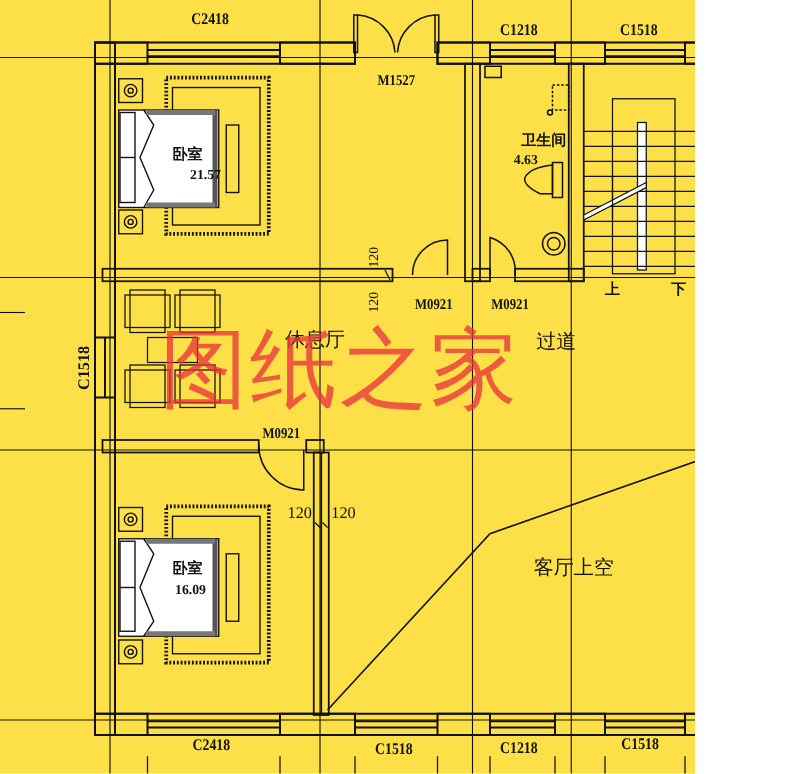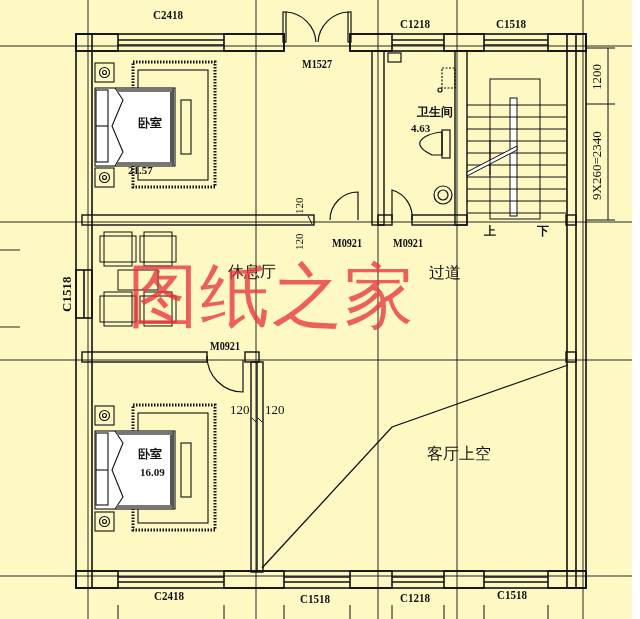--- a/index.html
+++ b/index.html
@@ -1,16 +1,16 @@
 <!DOCTYPE html>
 <html><head>
 <meta charset="utf-8">
 <style>
   html,body{margin:0;padding:0;background:#ffffff;}
-  #stage{position:relative;width:632px;height:619px;overflow:hidden;background:#fef9c3;font-family:"DejaVu Sans",sans-serif;}
+  #stage{position:relative;width:556px;height:619px;overflow:hidden;background:#fde047;font-family:"DejaVu Sans",sans-serif;}
   svg{position:absolute;left:0;top:0;}
   .lbl{position:absolute;color:#111;white-space:nowrap;line-height:1;}
   .win{font-family:"Liberation Serif",serif;font-size:13px;font-weight:bold;transform:scaleX(0.85);transform-origin:left top;}
   .door{font-family:"Liberation Serif",serif;font-size:12px;font-weight:bold;transform:scaleX(0.85);transform-origin:left top;}
   .room{font-family:"DejaVu Sans",sans-serif;font-size:16px;margin-left:48px;}
   .room-small{font-family:"DejaVu Sans",sans-serif;font-size:12px;font-weight:bold;}
   .area{font-family:"Liberation Serif",serif;font-size:11px;font-weight:bold;}
   .dim{font-family:"Liberation Serif",serif;font-size:13px;}
   .vert{transform:rotate(-90deg);transform-origin:left top;}
   .wm{position:absolute;color:rgba(232,52,60,0.78);font-family:Liberation Serif, serif;font-size:70px;letter-spacing:2px;line-height:1;}
@@ -219,21 +219,21 @@
 <div class="lbl win" style="left:300px;top:592px;">C1518</div>
 <div class="lbl win" style="left:400px;top:591px;">C1218</div>
 <div class="lbl win" style="left:497px;top:588px;">C1518</div>
 
 <div class="lbl door" style="left:302px;top:58px;">M1527</div>
 <div class="lbl door" style="left:332px;top:237px;">M0921</div>
 <div class="lbl door" style="left:393px;top:237px;">M0921</div>
 <div class="lbl door" style="left:210px;top:340px;">M0921</div>
 
 <div class="lbl room-small" style="left:138px;top:117px;">卧室</div>
-<div class="lbl area" style="left:128px;top:135px;margin-top:30px;">21.57</div>
+<div class="lbl area" style="left:152px;top:135px;">21.57</div>
 
 <div class="lbl room-small" style="left:138px;top:448px;">卧室</div>
 <div class="lbl area" style="left:140px;top:467px;">16.09</div>
 
 <div class="lbl room-small" style="left:417px;top:106px;">卫生间</div>
 <div class="lbl area" style="left:411px;top:123px;">4.63</div>
 
 <div class="lbl room" style="left:180px;top:264px;">休息厅</div>
 <div class="lbl room" style="left:381px;top:265px;">过道</div>
 <div class="lbl room" style="left:379px;top:446px;">客厅上空</div>

